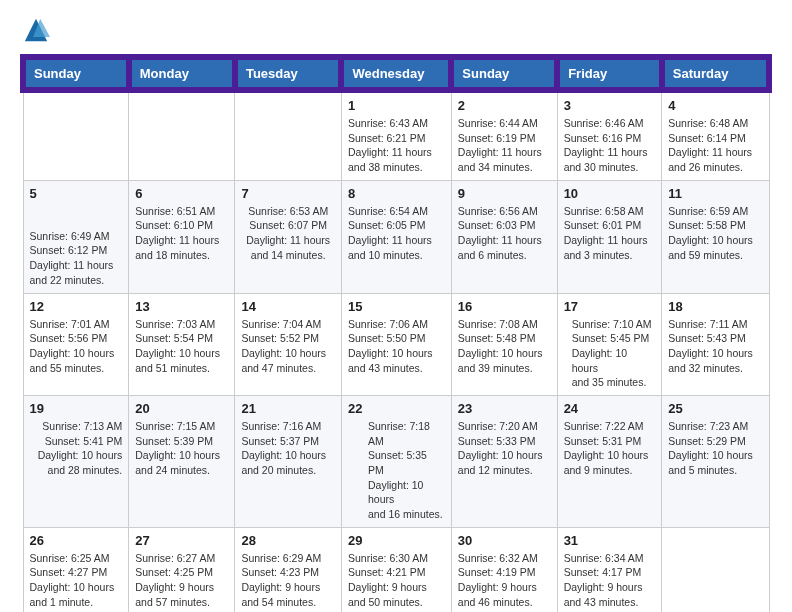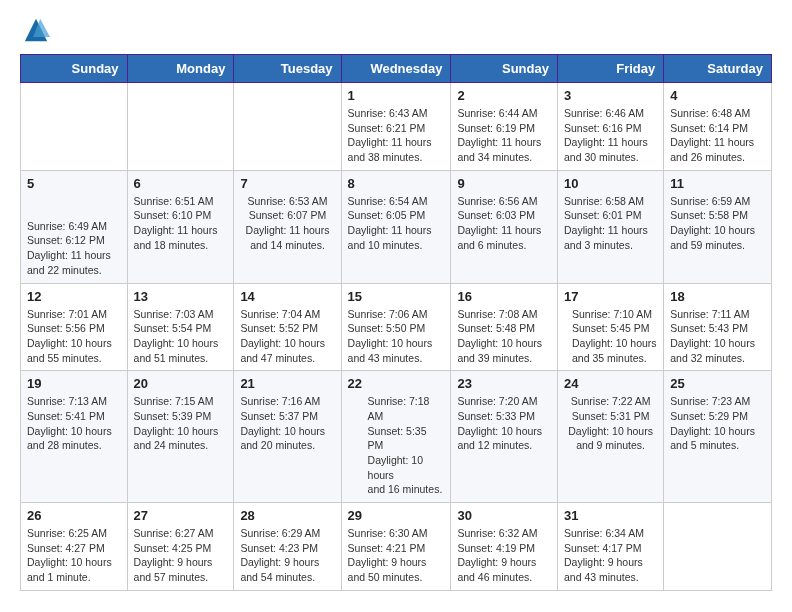--- a/index.html
+++ b/index.html
@@ -49,24 +49,24 @@
       margin-top: 2px;
     }
     .calendar {
       width: 100%;
       border-collapse: collapse;
       border: 1px solid #ccc;
     }
     .calendar th {
       background: #2e6db4;
       color: #fff;
-      text-align: right;
+      text-align: left;
       padding: 6px 8px;
       font-size: 13px;
-      border: 1px solid #4c1d95;
+      border: 6px solid #4c1d95;
     }
     .calendar td {
       vertical-align: top;
       border: 1px solid #ccc;
       padding: 5px 6px;
       width: 113px;
       min-height: 80px;
       background: #fff;
     }
     .calendar tr:nth-child(even) td {
@@ -255,21 +255,21 @@
             <span class="day-number">18</span>
             <div class="day-info" style="white-space: pre-line;">Sunrise: 7:11 AM
 Sunset: 5:43 PM
 Daylight: 10 hours
 and 32 minutes.</div>
           </td>
         </tr>
         <tr>
           <td>
             <span class="day-number">19</span>
-            <div class="day-info" style="white-space: pre-line;">Sunrise: 7:13 AM
+            <div class="day-info" style="white-space: pre-line; text-align: right;">Sunrise: 7:13 AM
 Sunset: 5:41 PM
 Daylight: 10 hours
 and 28 minutes.</div>
           </td>
           <td>
             <span class="day-number">20</span>
             <div class="day-info" style="white-space: pre-line;">Sunrise: 7:15 AM
 Sunset: 5:39 PM
 Daylight: 10 hours
 and 24 minutes.</div>
@@ -290,21 +290,21 @@
           </td>
           <td>
             <span class="day-number">23</span>
             <div class="day-info" style="white-space: pre-line;">Sunrise: 7:20 AM
 Sunset: 5:33 PM
 Daylight: 10 hours
 and 12 minutes.</div>
           </td>
           <td>
             <span class="day-number">24</span>
-            <div class="day-info" style="white-space: pre-line; text-align: center;">Sunrise: 7:22 AM
+            <div class="day-info" style="white-space: pre-line;">Sunrise: 7:22 AM
 Sunset: 5:31 PM
 Daylight: 10 hours
 and 9 minutes.</div>
           </td>
           <td>
             <span class="day-number">25</span>
             <div class="day-info" style="white-space: pre-line;">Sunrise: 7:23 AM
 Sunset: 5:29 PM
 Daylight: 10 hours
 and 5 minutes.</div>

